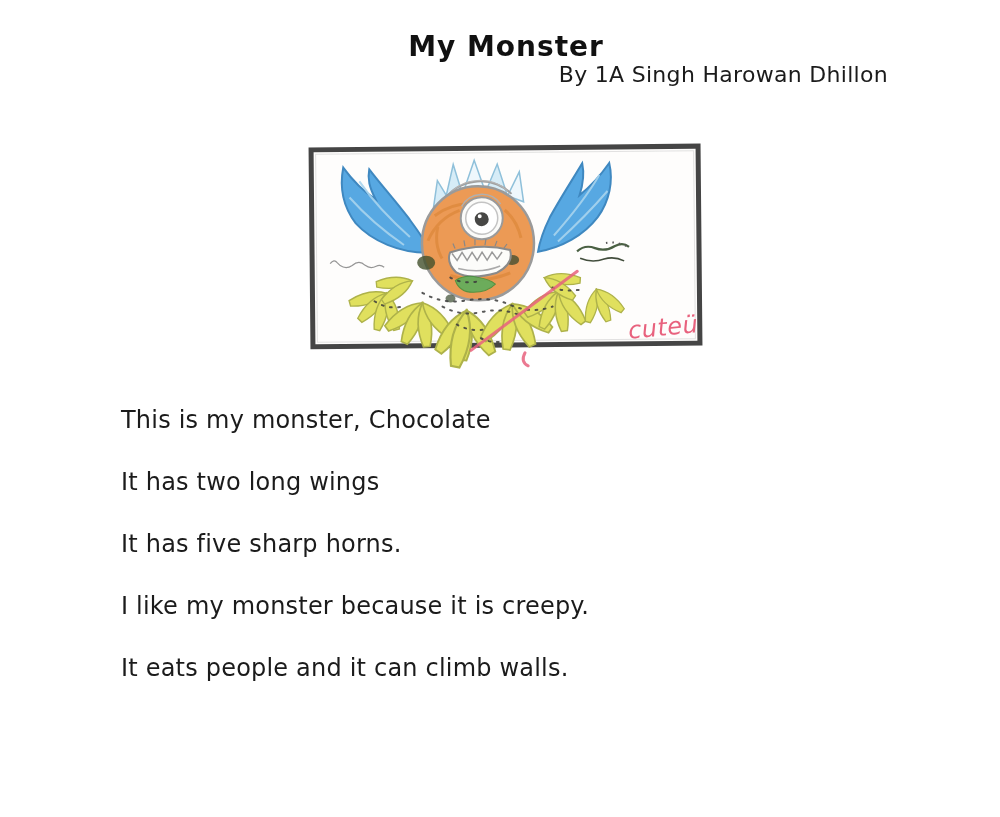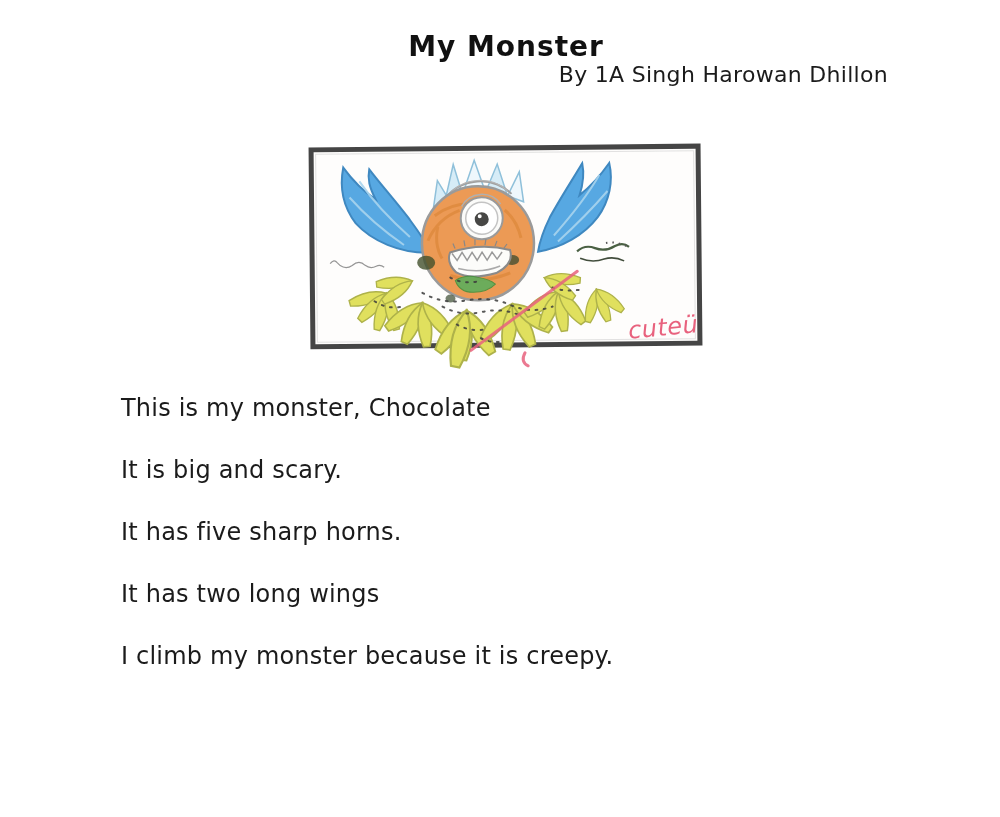--- a/index.html
+++ b/index.html
@@ -23,21 +23,21 @@
   }
   .figure {
     position: absolute; left: 300px; top: 140px;
     width: 410px; height: 235px;
   }
   .figure svg { display: block; width: 410px; height: 235px; overflow: visible; }
   .poem {
     position: absolute; left: 121px; top: 389px;
   }
   .poem p {
-    margin: 4px 0 31px 0;
+    margin: 16px 0 31px 0;
     font-size: 24px; line-height: 31px; letter-spacing: 0.2px;
   }
 </style>
 </head>
 <body>
 
 <h1 class="title">My Monster</h1>
 
 <div class="byline">By 1A Singh Harowan Dhillon</div>
 
@@ -184,17 +184,17 @@
 
       <g fill="#e8627e">
         <text x="328" y="200" font-size="24" font-style="italic" letter-spacing="0.5" transform="rotate(-5 328 200)">cuteü</text>
       </g>
     </g>
   </svg>
 </div>
 
 <div class="poem">
   <p>This is my monster, Chocolate</p>
-  <p>It is big and scary.</p>
+  <p>It has two long wings</p>
   <p>It has five sharp horns.</p>
-  <p>It has two long wings</p>
-  <p>I climb my monster because it is creepy.</p>
+  <p>I like my monster because it is creepy.</p>
+  <p>It eats people and it can climb walls.</p>
 </div>
 
 </body></html>

